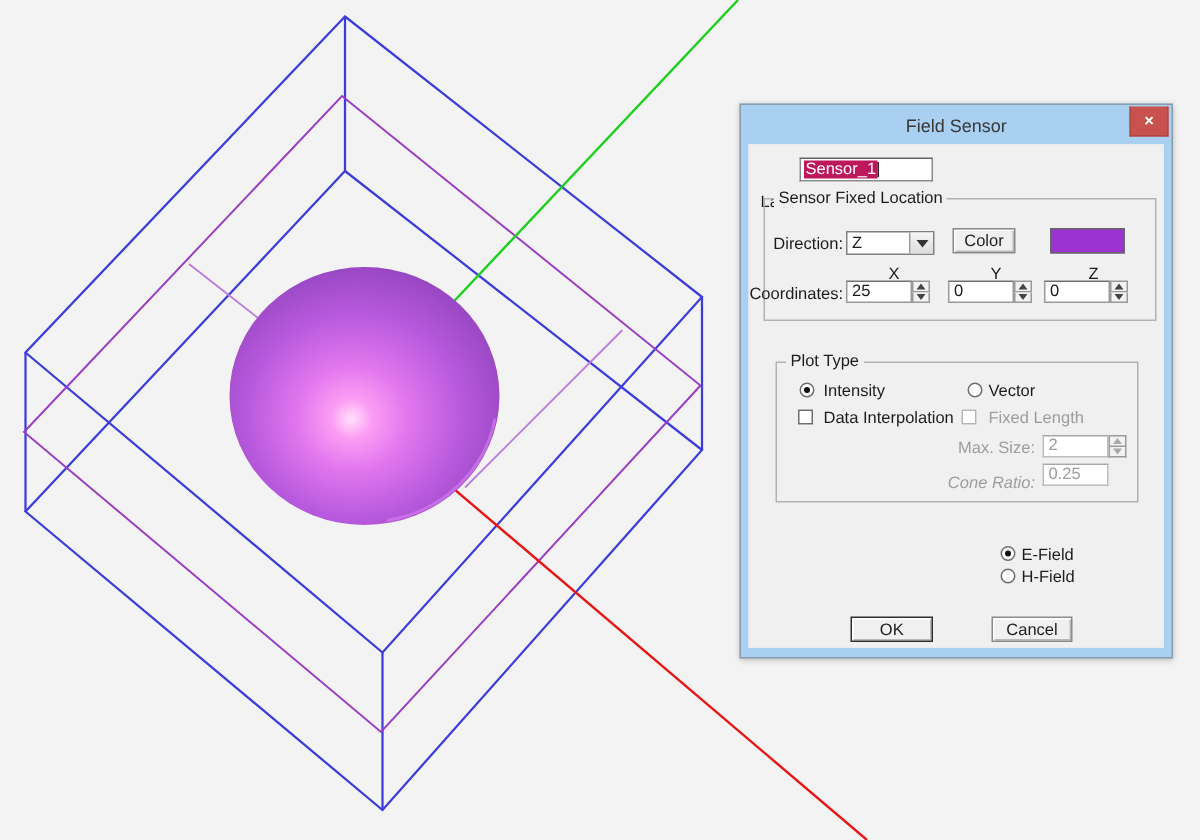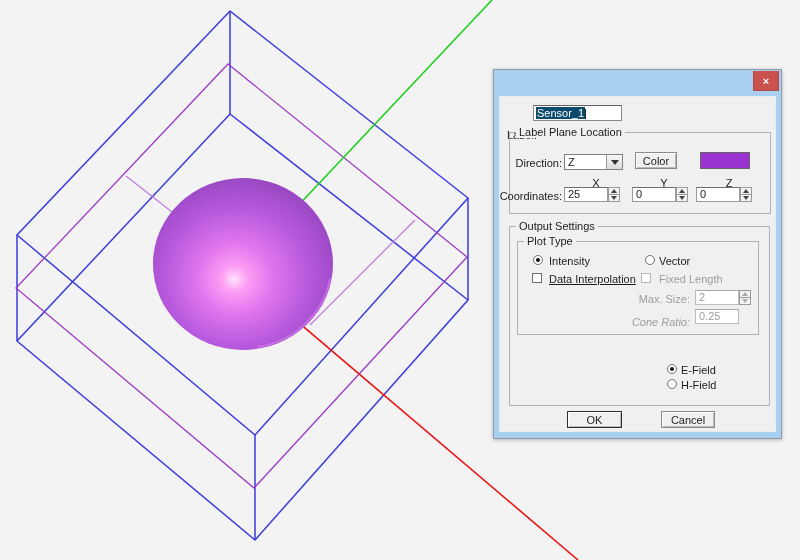--- a/index.html
+++ b/index.html
@@ -84,21 +84,21 @@
   .checkbox.dis{border-color:#b5b5b5;}
   .lbl{position:absolute;white-space:nowrap;}
   .lbl.right{transform:translateX(-100%);}
   .lbl.dis{color:#9d9d9d;}
   .hdr{position:absolute;transform:translateX(-50%);}
   
   .textinput{
     position:absolute;background:#fff;border:1px solid #8a8a8a;border-top-color:#5f5f5f;
     box-sizing:border-box;padding:1px 2px;line-height:12px;white-space:nowrap;
   }
-  .sel{background:#0c4a6e;color:#fff;padding:0 1px;}
+  .sel{background:#be185d;color:#fff;padding:0 1px;}
   .caret{display:inline-block;width:1px;height:10px;background:#222;vertical-align:middle;}
   .swatch{position:absolute;border:1px solid #666;box-sizing:border-box;}
 </style>
 </head>
 <body>
 
 <svg id="scene" viewBox="0 0 800 560" xmlns="http://www.w3.org/2000/svg">
 
   <g fill="none" stroke-width="1.5" style="stroke: rgb(60, 60, 220);">
     <path d="M230,11 L468,198 L255,435 L17,235 Z"></path>
@@ -125,33 +125,36 @@
       <stop offset="32%" style="stop-color: rgb(226, 119, 238);"></stop>
       <stop offset="62%" style="stop-color: rgb(185, 90, 222);"></stop>
       <stop offset="100%" style="stop-color: rgb(143, 66, 187);"></stop>
     </radialGradient>
   </defs>
   <ellipse cx="243" cy="264" rx="90" ry="86" fill="url(#sphereGrad)"></ellipse>
   <path d="M330,279 A88,84 0 0 1 258,347" fill="none" stroke-width="2" opacity="0.65" style="stroke: rgb(212, 126, 240);"></path>
 </svg>
 
 <div class="dialog">
+  <div class="titlebar">
+    <span class="title">Field Sensor</span>
+  </div>
   <div class="closebtn">
     <span>×</span>
   </div>
 
   <div class="content">
 
     <div class="lbl" style="left:7px;top:32px;">Label:</div>
     <div class="textinput" style="left:33px;top:8px;width:89px;height:16px;">
       <span class="sel">Sensor_1</span><span class="caret"></span>
     </div>
 
     <div class="group" style="left:9px;top:35px;width:260px;height:80px;">
-      <span class="glabel">Label Plane Location</span>
+      <span class="glabel">Sensor Fixed Location</span>
     </div>
     <div class="lbl right" style="left:62px;top:60px;">Direction:</div>
     <div class="combo" style="left:64px;top:57px;width:59px;height:16px;">
       <span class="val">Z</span>
       <span class="drop">
           <span class="tri-combo"></span>
         </span>
     </div>
     <div class="btn" style="left:135px;top:55px;width:42px;height:17px;align-items:center;">
       <span>Color</span>
@@ -190,35 +193,32 @@
       </div>
     <div class="spinner" style="left:240px;top:90px;height:15px;">
       <span class="spinbtn">
           <span class="tri-up"></span>
         </span>
       <span class="spinbtn">
           <span class="tri-dn"></span>
         </span>
     </div>
 
-    <div class="group" style="left:9px;top:129px;width:259px;height:178px;">
-      <span class="glabel">Output Settings</span>
-    </div>
 
     <div class="group" style="left:17px;top:144px;width:240px;height:92px;">
       <span class="glabel">Plot Type</span>
     </div>
 
     <div class="radio checked" style="left:33px;top:158px;"></div>
     <div class="lbl" style="left:49px;top:158px;">Intensity</div>
     <div class="radio" style="left:145px;top:158px;"></div>
     <div class="lbl" style="left:159px;top:158px;text-align:right;">Vector</div>
 
     <div class="checkbox" style="left:32px;top:176px;"></div>
-    <div class="lbl" style="left:49px;top:176px;text-decoration:underline;">Data Interpolation</div>
+    <div class="lbl" style="left:49px;top:176px;">Data Interpolation</div>
     <div class="checkbox dis" style="left:141px;top:176px;"></div>
     <div class="lbl dis" style="left:159px;top:176px;">Fixed Length</div>
 
     <div class="lbl right dis" style="left:190px;top:196px;">Max. Size:</div>
     <div class="field dis" style="left:195px;top:193px;width:44px;height:15px;">
         <span>2</span>
       </div>
     <div class="spinner dis" style="left:239px;top:193px;height:15px;">
       <span class="spinbtn">
           <span class="tri-up"></span>

